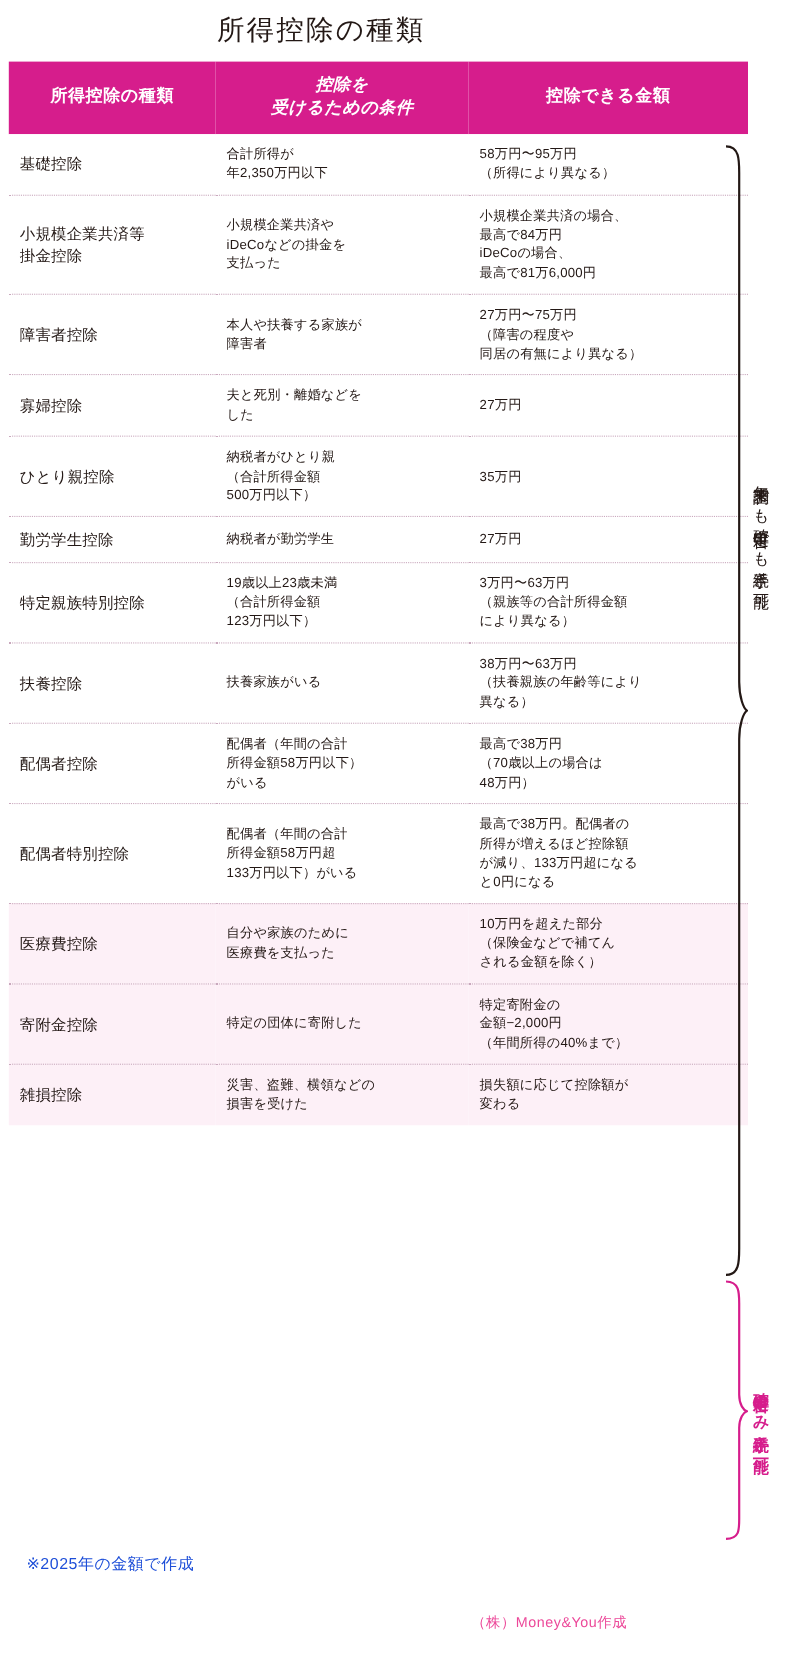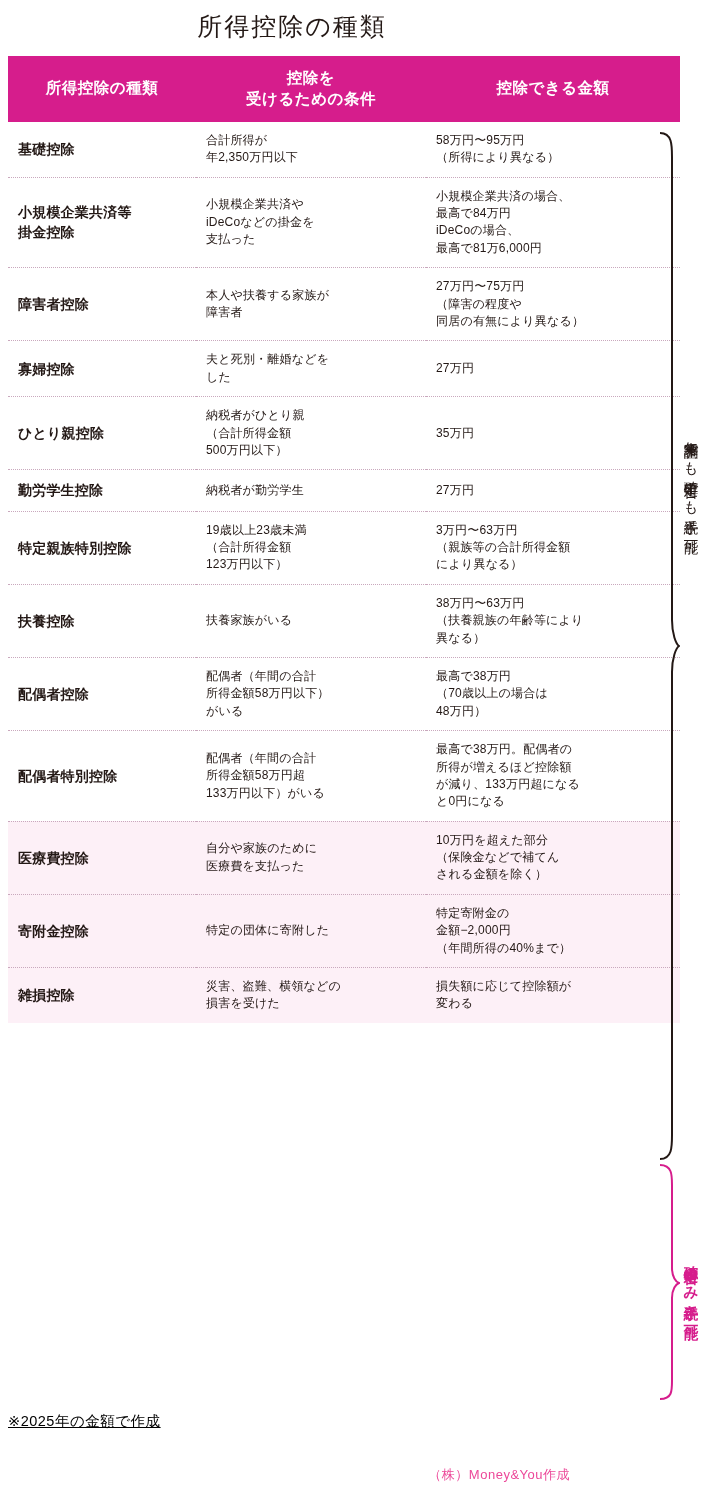--- a/index.html
+++ b/index.html
@@ -46,32 +46,32 @@
     color: #ffffff;
     font-size: 15.5px;
     font-weight: bold;
     text-align: center;
     padding: 12px 4px;
     line-height: 1.35;
     letter-spacing: 0.5px;
     vertical-align: middle;
   }
   table.deduction th.c0 { width: 180px; }
-  table.deduction th.c1 { width: 222px; }
+  table.deduction th.c1 { width: 222px; font-style: italic; }
   table.deduction th.c2 { width: 246px; }
   table.deduction td {
     font-size: 12px;
     line-height: 1.45;
     padding: 10px 10px;
     vertical-align: middle;
     border-bottom: 1px dotted #c9a8bd;
     letter-spacing: 0.2px;
   }
   table.deduction td.name {
-    font-weight: bold;
+    font-weight: normal;
     font-size: 14px;
     padding-left: 10px;
   }
   tr.group-a td { background: #ffffff; }
   tr.group-b td { background: #fdf0f7; }
   tr:last-child td { border-bottom: none; }
   .group-b-first td { border-top: 1px dotted #c9a8bd; }
 
   
   .brace {
@@ -105,26 +105,25 @@
   }
   .brace-svg-2 {
     position: absolute;
     left: 658px;
     top: 1163px;
     width: 22px;
     height: 238px;
   }
   .note-left {
     position: absolute;
-    left: 8px;
+    left: 24px;
     top: 1412px;
     font-size: 14.5px;
-    color: #000000;
+    color: #1d4ed8;
     letter-spacing: 0.5px;
-    text-decoration: underline;
   }
   .note-right {
     position: absolute;
     right: 14px;
     top: 1466px;
     font-size: 13px;
     color: #ec4899;
     letter-spacing: 0.5px;
   }
   .cell-line { display: block; }

